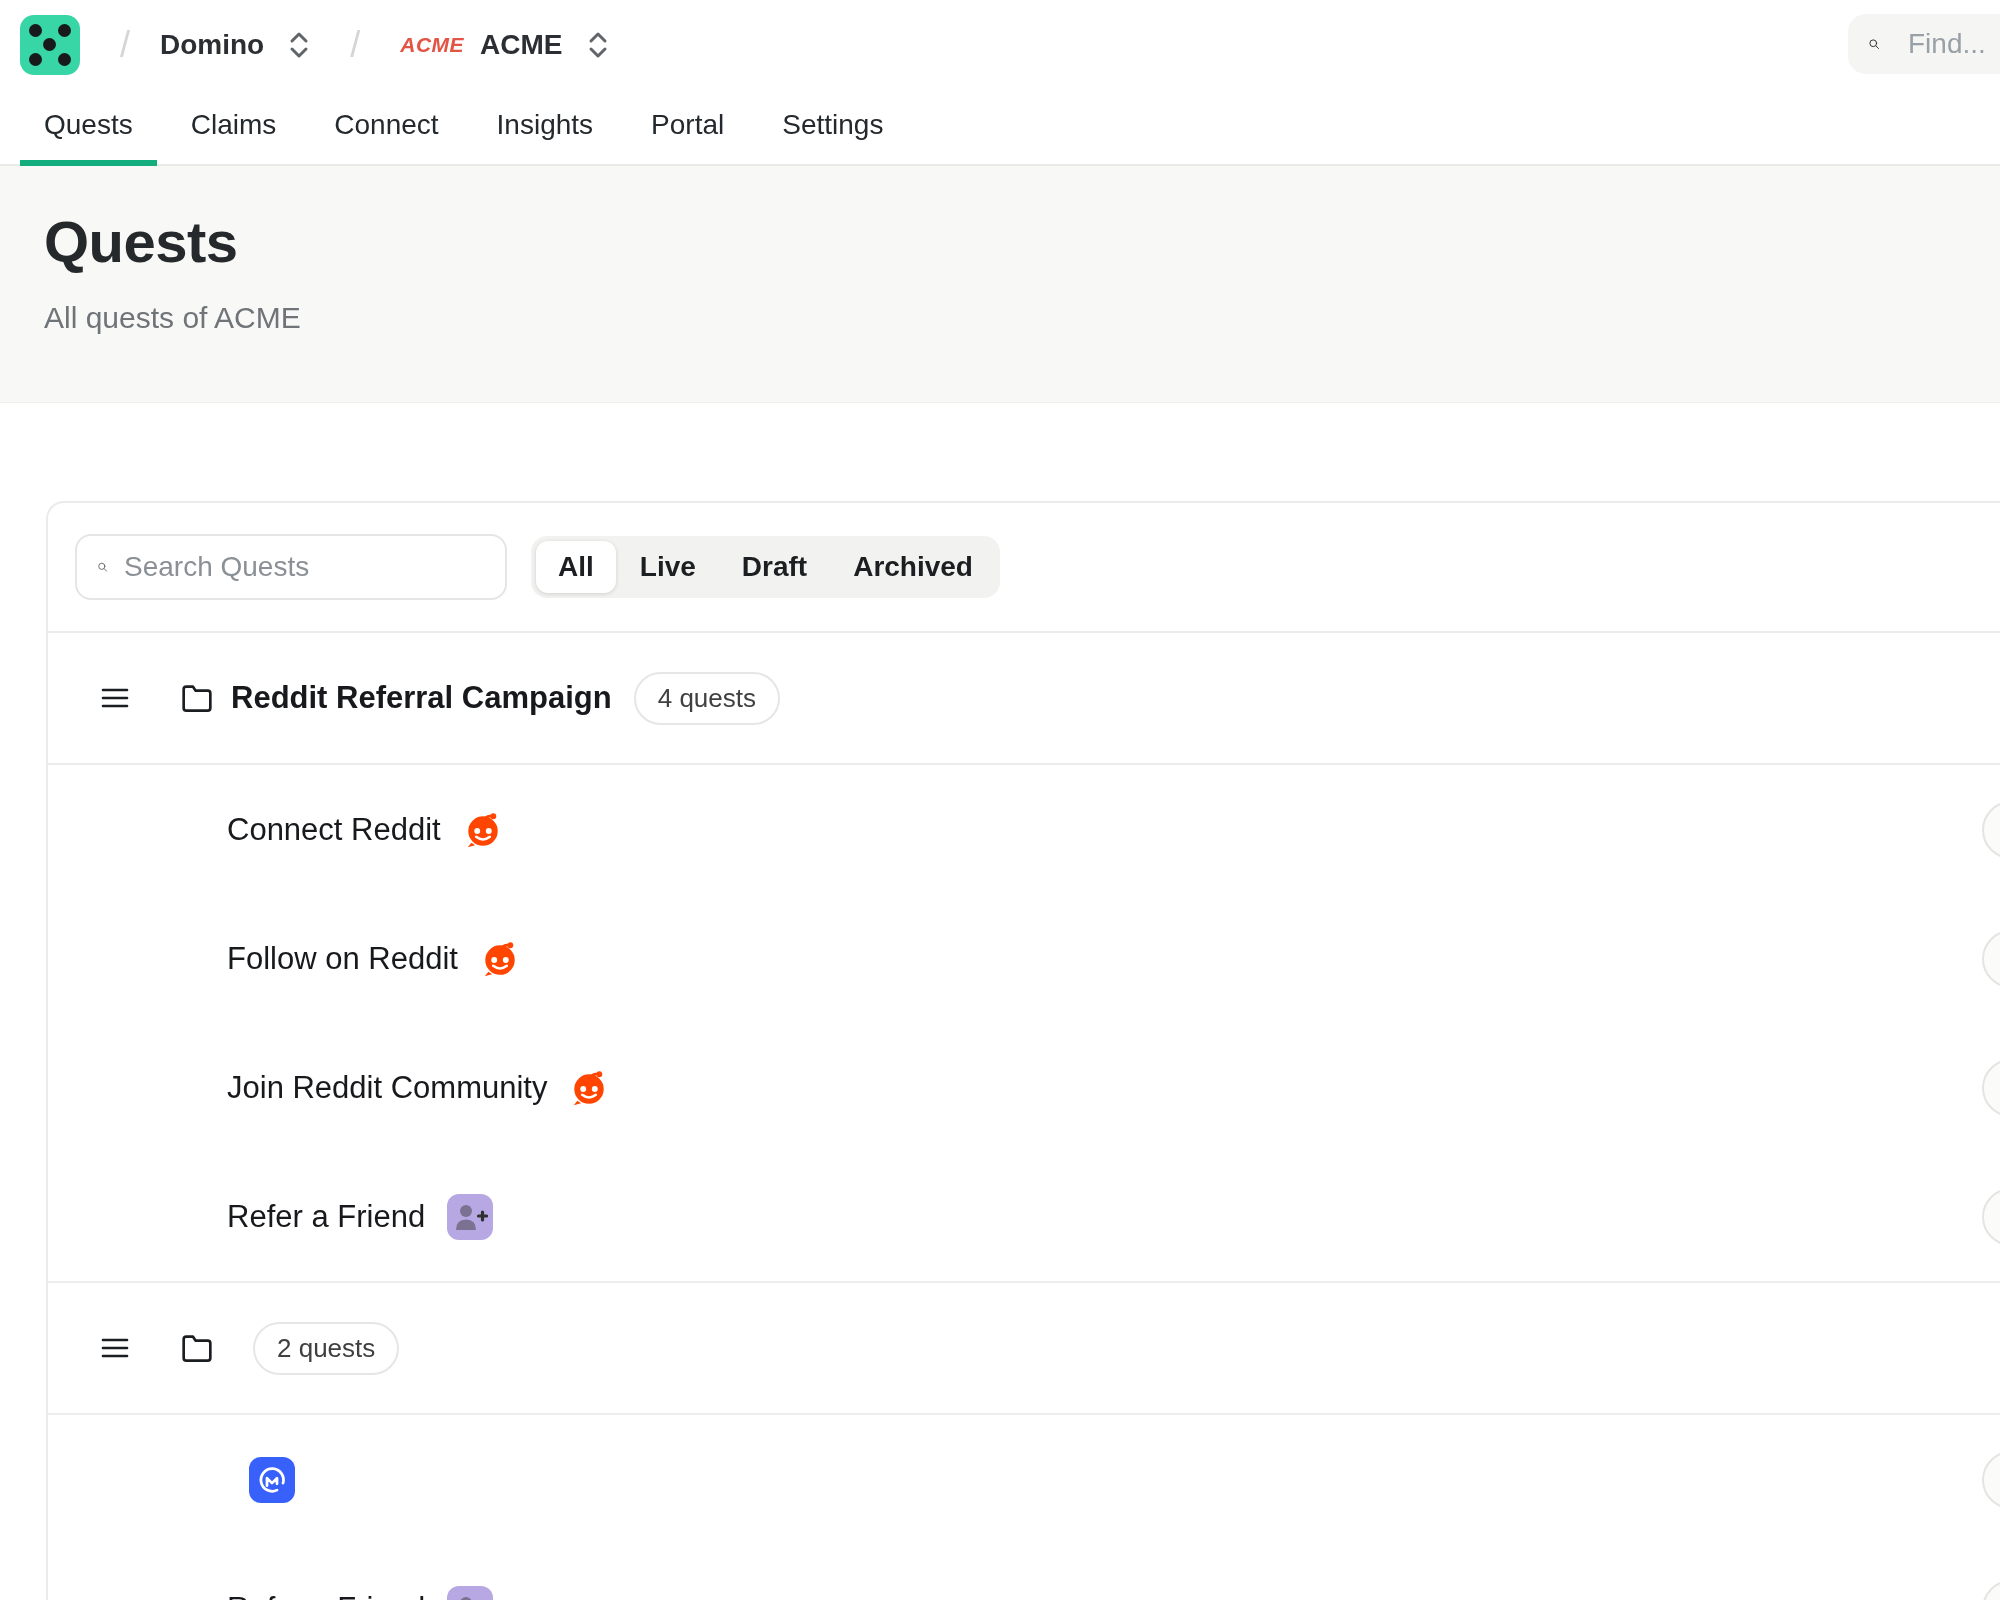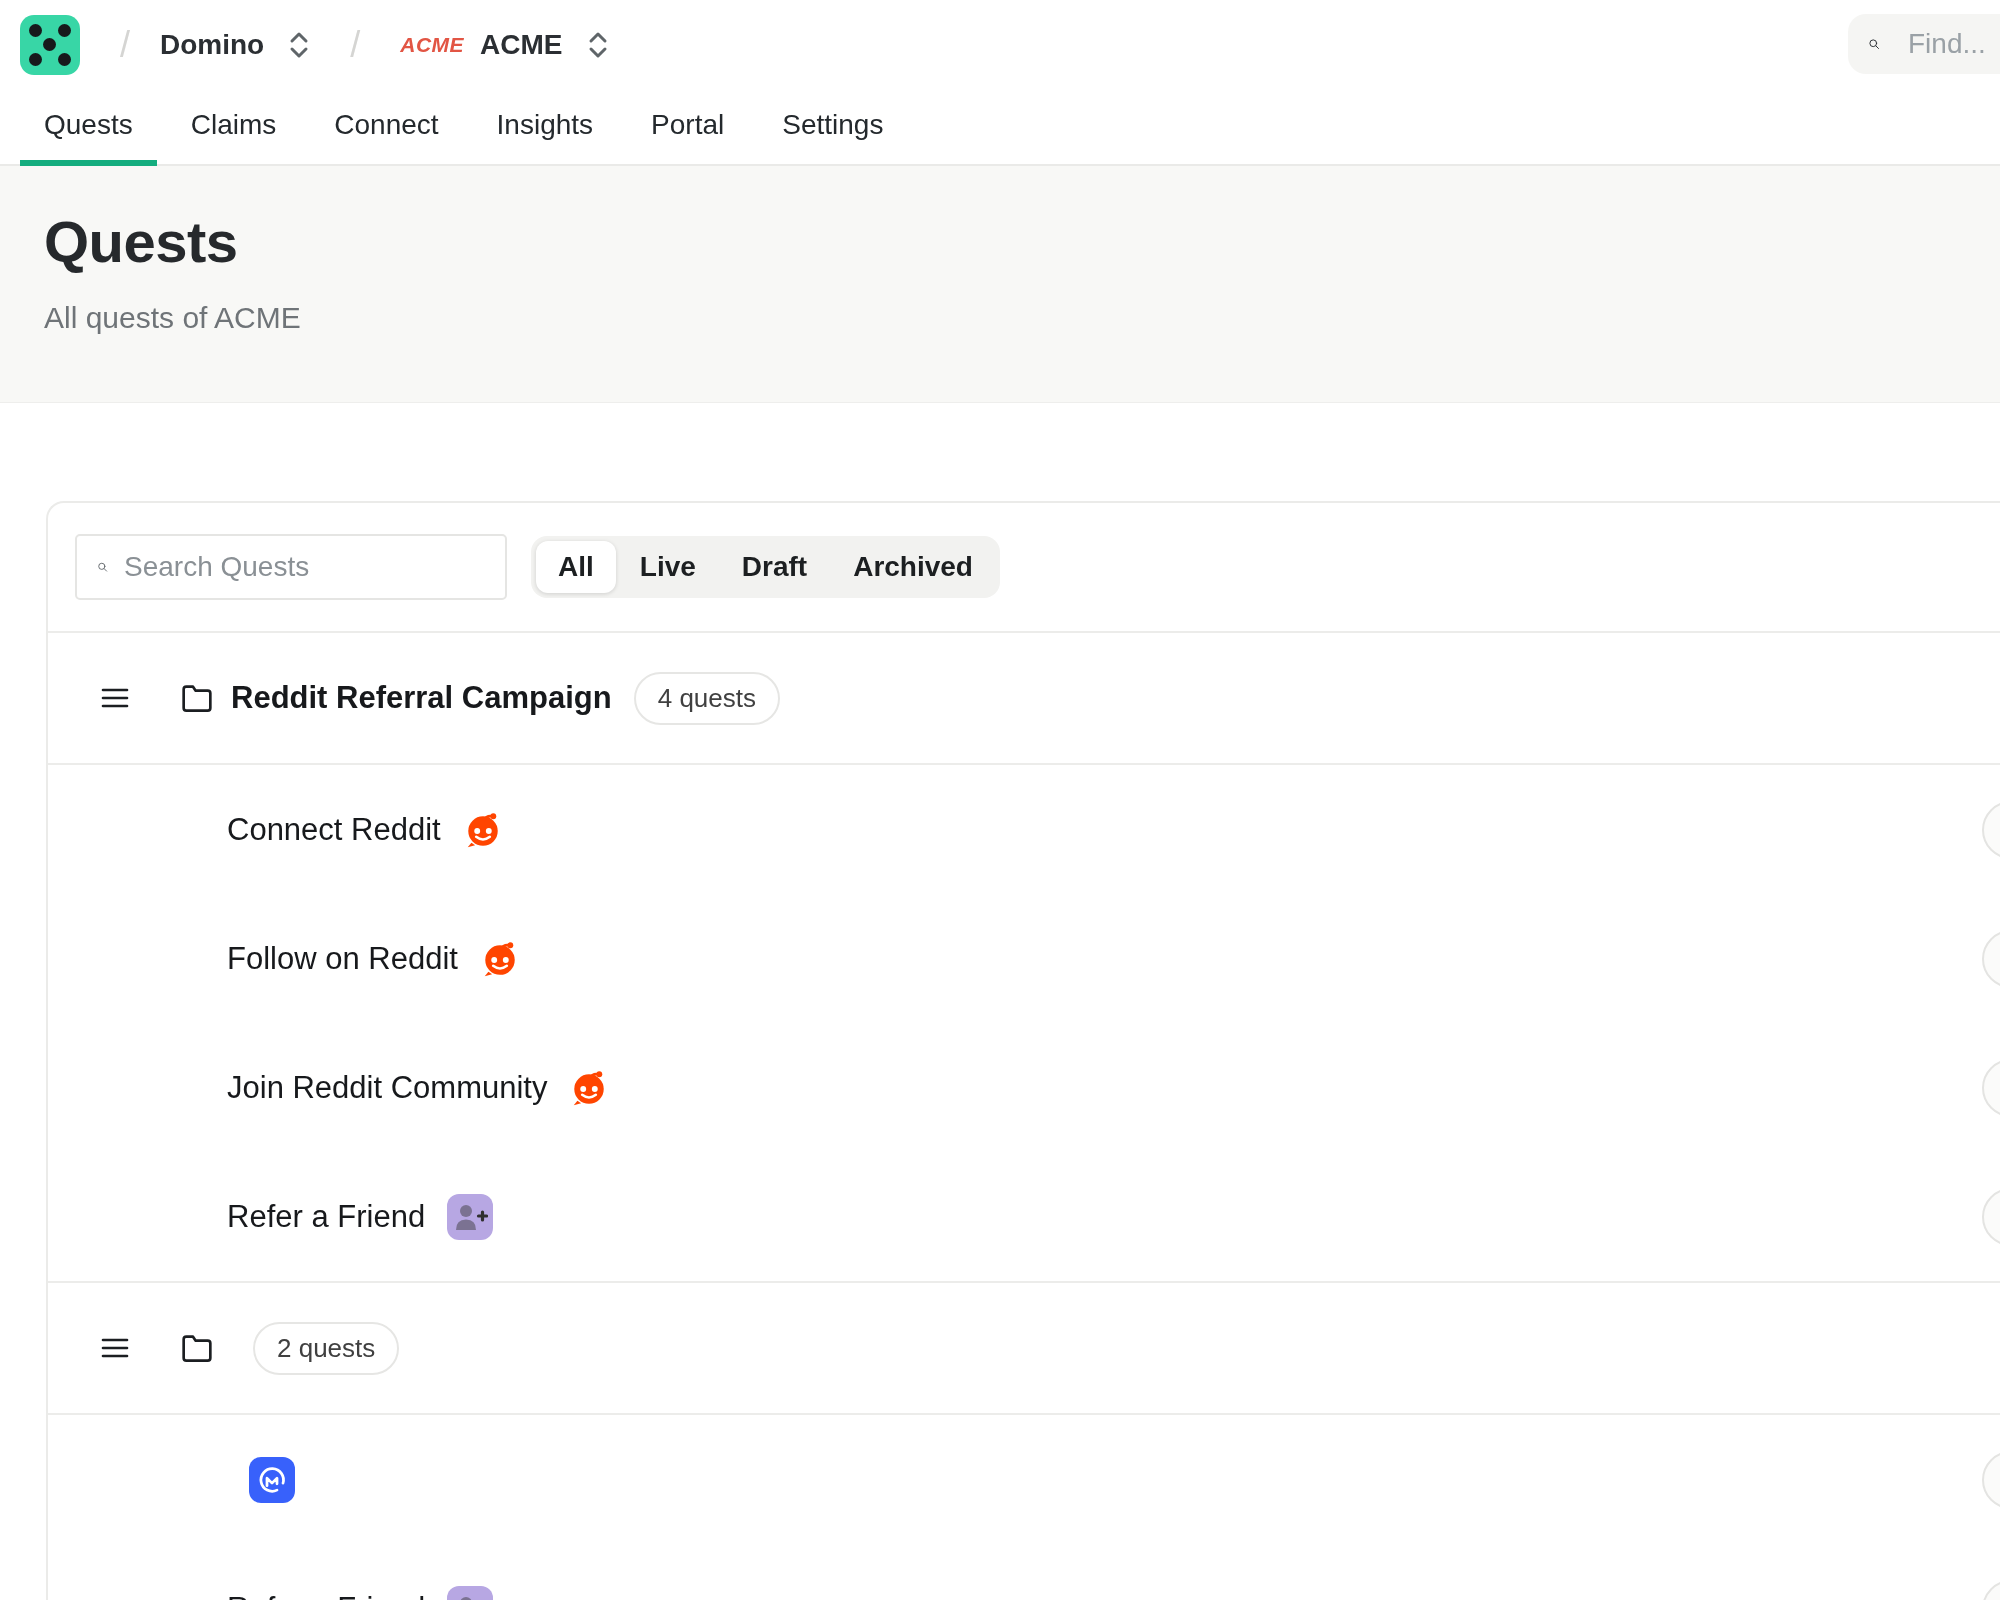--- a/index.html
+++ b/index.html
@@ -62,21 +62,21 @@
 
   
   .card {
     margin:98px -40px 0 46px;
     border:2px solid #ebebe9; border-right:none; border-bottom:none;
     border-radius:18px 0 0 0; background:#fff; min-height:1200px; position:relative;
   }
 
   .toolbar { height:130px; display:flex; align-items:center; gap:24px; padding:0 0 0 27px; border-bottom:2px solid #ececea; }
   .search-box {
-    width:432px; height:66px; border:2px solid #e5e5e3; border-radius:5px; background:#fff;
+    width:432px; height:66px; border:2px solid #e5e5e3; border-radius:16px; background:#fff;
     display:flex; align-items:center; gap:16px; padding:0 20px;
   }
   .search-box input {
     border:none; outline:none; background:transparent; flex:1;
     font-family:inherit; font-size:28px; color:#24282b;
   }
   .search-box input::placeholder { color:#8a9095; }
 
   .filters {
     height:62px; background:#f2f2f0; border-radius:16px; display:flex; align-items:center;

